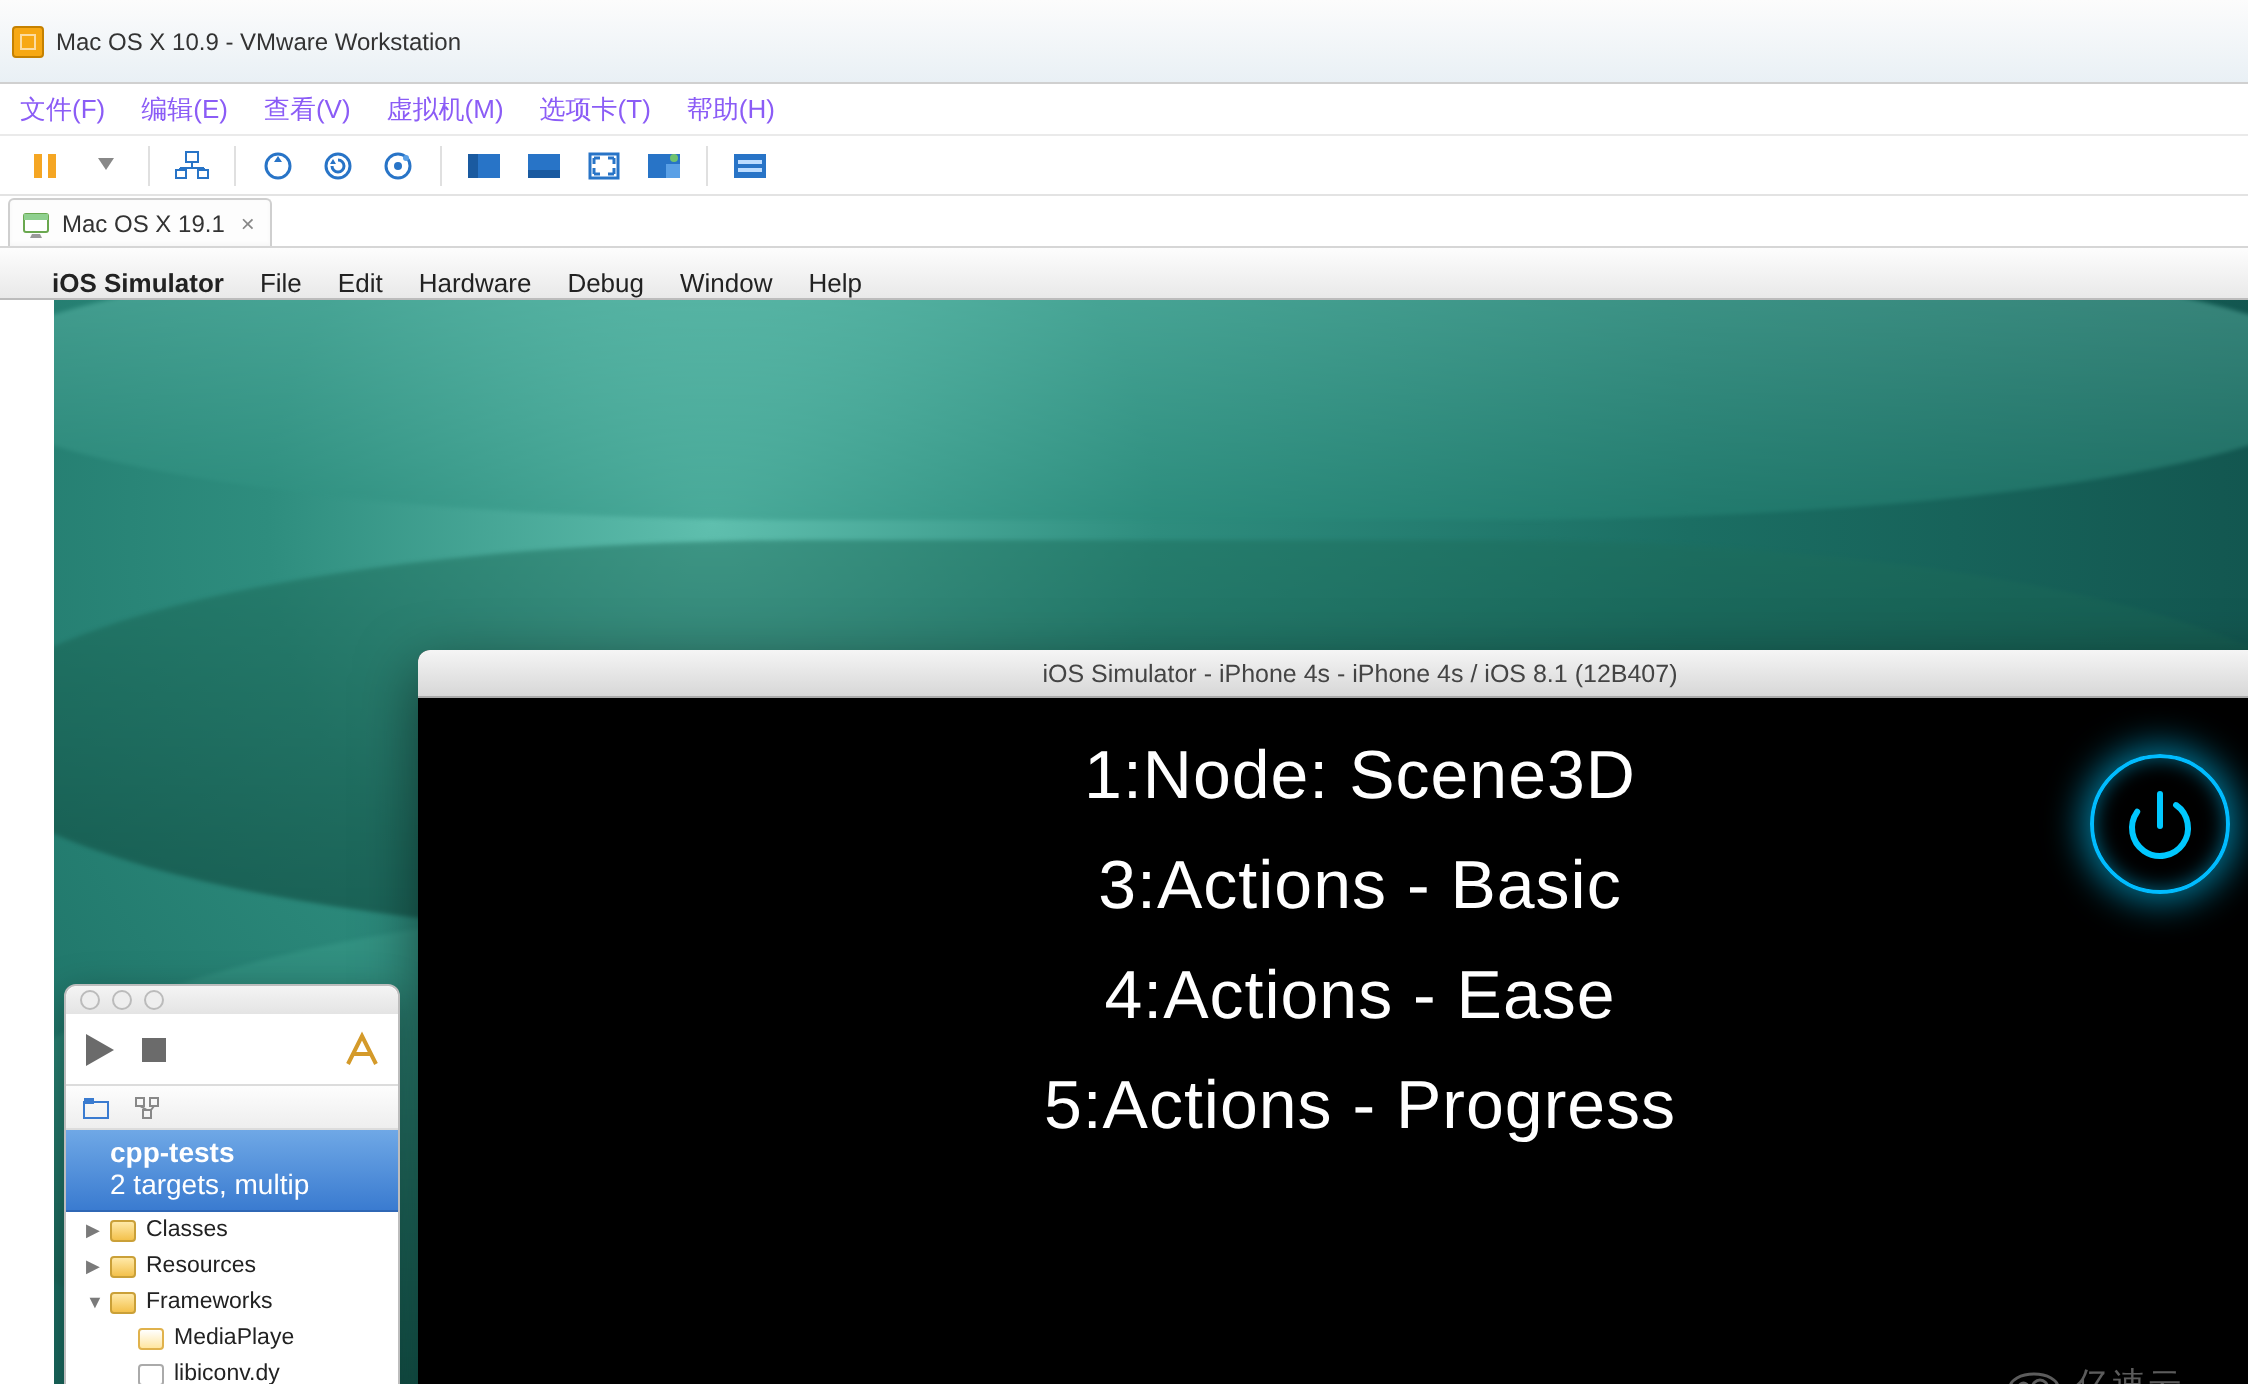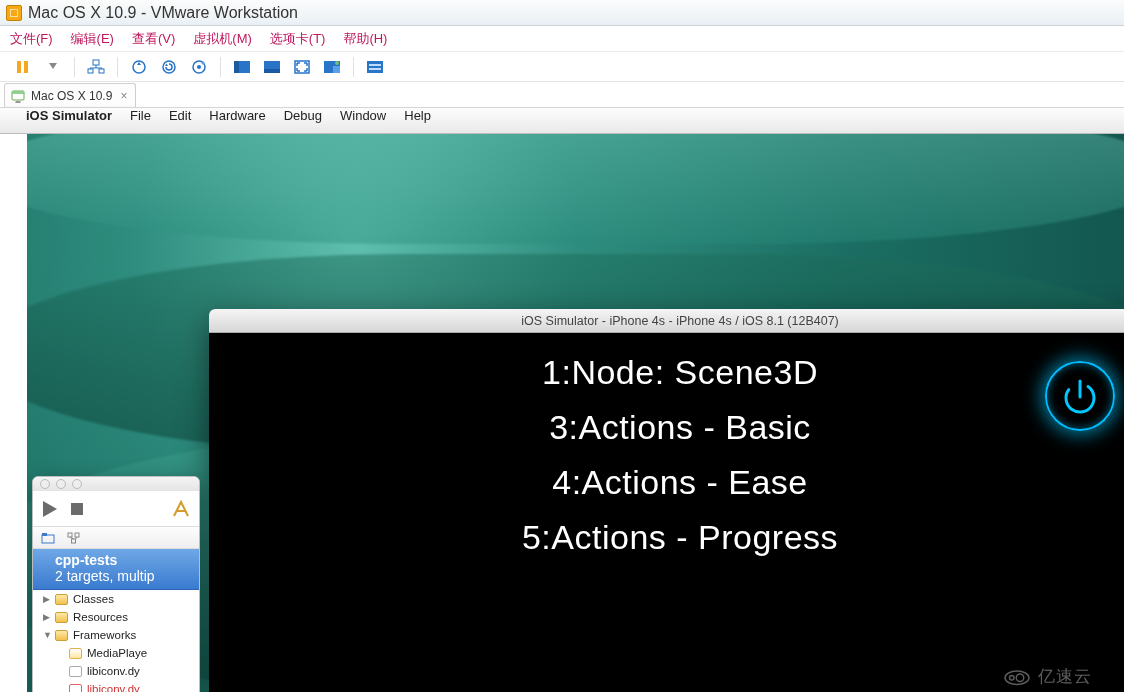--- a/index.html
+++ b/index.html
@@ -1,34 +1,34 @@
 <!DOCTYPE html>
 <html><head>
 <meta charset="utf-8">
 <style>
 * { margin:0; padding:0; box-sizing:border-box; font-family:"Microsoft YaHei", Tahoma, Arial, sans-serif; }
 body { width:1124px; height:692px; overflow:hidden; background:#fff; position:relative; }
 
 
-.vmw-titlebar { height:26px; background:linear-gradient(#fcfcfc,#e9f0f5); border-bottom:1px solid #d0d0d0; display:flex; align-items:center; padding:0 6px; font-size:16px; color:#333;text-align:right; }
+.vmw-titlebar { height:42px; background:linear-gradient(#fcfcfc,#e9f0f5); border-bottom:1px solid #d0d0d0; display:flex; align-items:center; padding:0 6px; font-size:12px; color:#333;text-align:right; }
 .vmw-titlebar .tb-icon { width:16px; height:16px; margin-right:6px; background:#f7a813; border:1px solid #c58100; border-radius:2px; display:flex; align-items:center; justify-content:center; }
 .vmw-titlebar .tb-icon svg { width:10px; height:10px; }
-.vmw-menubar { height:26px; background:#fff; display:flex; align-items:center; padding:0 10px; font-size:13px; color:#be185d; border-bottom:1px solid #eaeaea;}
+.vmw-menubar { height:26px; background:#fff; display:flex; align-items:center; padding:0 10px; font-size:13px; color:#8b5cf6; border-bottom:1px solid #eaeaea;}
 .vmw-menubar span { margin-right:18px; cursor:default; }
 .vmw-toolbar { height:30px; background:#fff; display:flex; align-items:center; padding:0 8px; border-bottom:1px solid #e3e3e3; }
 .vmw-toolbar .tbtn { width:22px; height:22px; margin:0 4px; display:flex; align-items:center; justify-content:center; border-radius:2px; }
 .vmw-toolbar .sep { width:1px; height:20px; background:#e0e0e0; margin:0 6px; }
 
 .vmw-tabstrip { height:26px; background:#fff; border-bottom:1px solid #d6d6d6; display:flex; align-items:flex-end; padding-left:4px;}
 .vmw-tab { height:24px; border:1px solid #cfcfcf; border-bottom:none; border-radius:3px 3px 0 0; background:#fdfdfd; display:flex; align-items:center; padding:0 8px 0 6px; font-size:12px; color:#333; box-shadow:0 -1px 2px rgba(0,0,0,.03) inset;}
 .vmw-tab .tab-icon { width:14px; height:14px; margin-right:6px; }
 .vmw-tab .close-x { margin-left:8px; color:#888; font-size:12px; cursor:pointer; }
 
 
-.mac-menubar { height:26px; background:linear-gradient(#fdfdfd,#e9e9e9); border-bottom:1px solid #bcbcbc; display:flex; align-items:flex-start; padding:0 12px; font-size:13px; color:#222; font-family:"Lucida Grande","Helvetica Neue",Arial,sans-serif; }
+.mac-menubar { height:26px; background:linear-gradient(#fdfdfd,#e9e9e9); border-bottom:1px solid #bcbcbc; display:flex; align-items:flex-end; padding:0 12px; font-size:13px; color:#222; font-family:"Lucida Grande","Helvetica Neue",Arial,sans-serif; }
 .mac-menubar .apple { font-size:15px; margin-right:14px; color:#222;}
 .mac-menubar .app { font-weight:700; margin-right:18px; }
 .mac-menubar span.m { margin-right:18px; }
 
 
 .mac-desktop { position:relative; height:calc(692px - 26px - 26px - 30px - 26px - 26px); background:radial-gradient(circle at 30% 20%, #5fbfae 0%, #2e8d7e 25%, #1b6e63 55%, #0f4d48 100%); overflow:hidden;margin-left:27px; }
 .wave { position:absolute; left:-50px; right:-50px; height:140px; border-radius:50%/70%; opacity:.4; filter:blur(1px);}
 .w1{top:-30px;background:linear-gradient(#7fd8c8,#2a8c7c);} 
 .w2{top:120px;background:linear-gradient(#1e6e5d,#0a3b32);opacity:.5;height:200px;}
 .w3{top:300px;background:linear-gradient(#3fa391,#0c4b40);opacity:.5;height:260px;}
@@ -173,21 +173,21 @@
     </div>
 </div>
 
 <div class="vmw-tabstrip">
   <div class="vmw-tab">
     <svg class="tab-icon" viewBox="0 0 14 14">
         <rect x="1" y="2" width="12" height="9" rx="1" fill="#fff" stroke="#6aa84f"></rect>
         <rect x="1" y="2" width="12" height="3" fill="#8fd08f"></rect>
         <polygon points="5,12 9,12 10,14 4,14" fill="#999"></polygon>
       </svg>
-    <span>Mac OS X 10.9</span>
+    <span>Mac OS X 19.1</span>
     <span class="close-x">×</span>
   </div>
 </div>
 
 <div class="mac-menubar">
   <span class="apple"></span>
   <span class="app">iOS Simulator</span>
   <span class="m">File</span>
   <span class="m">Edit</span>
   <span class="m">Hardware</span>

